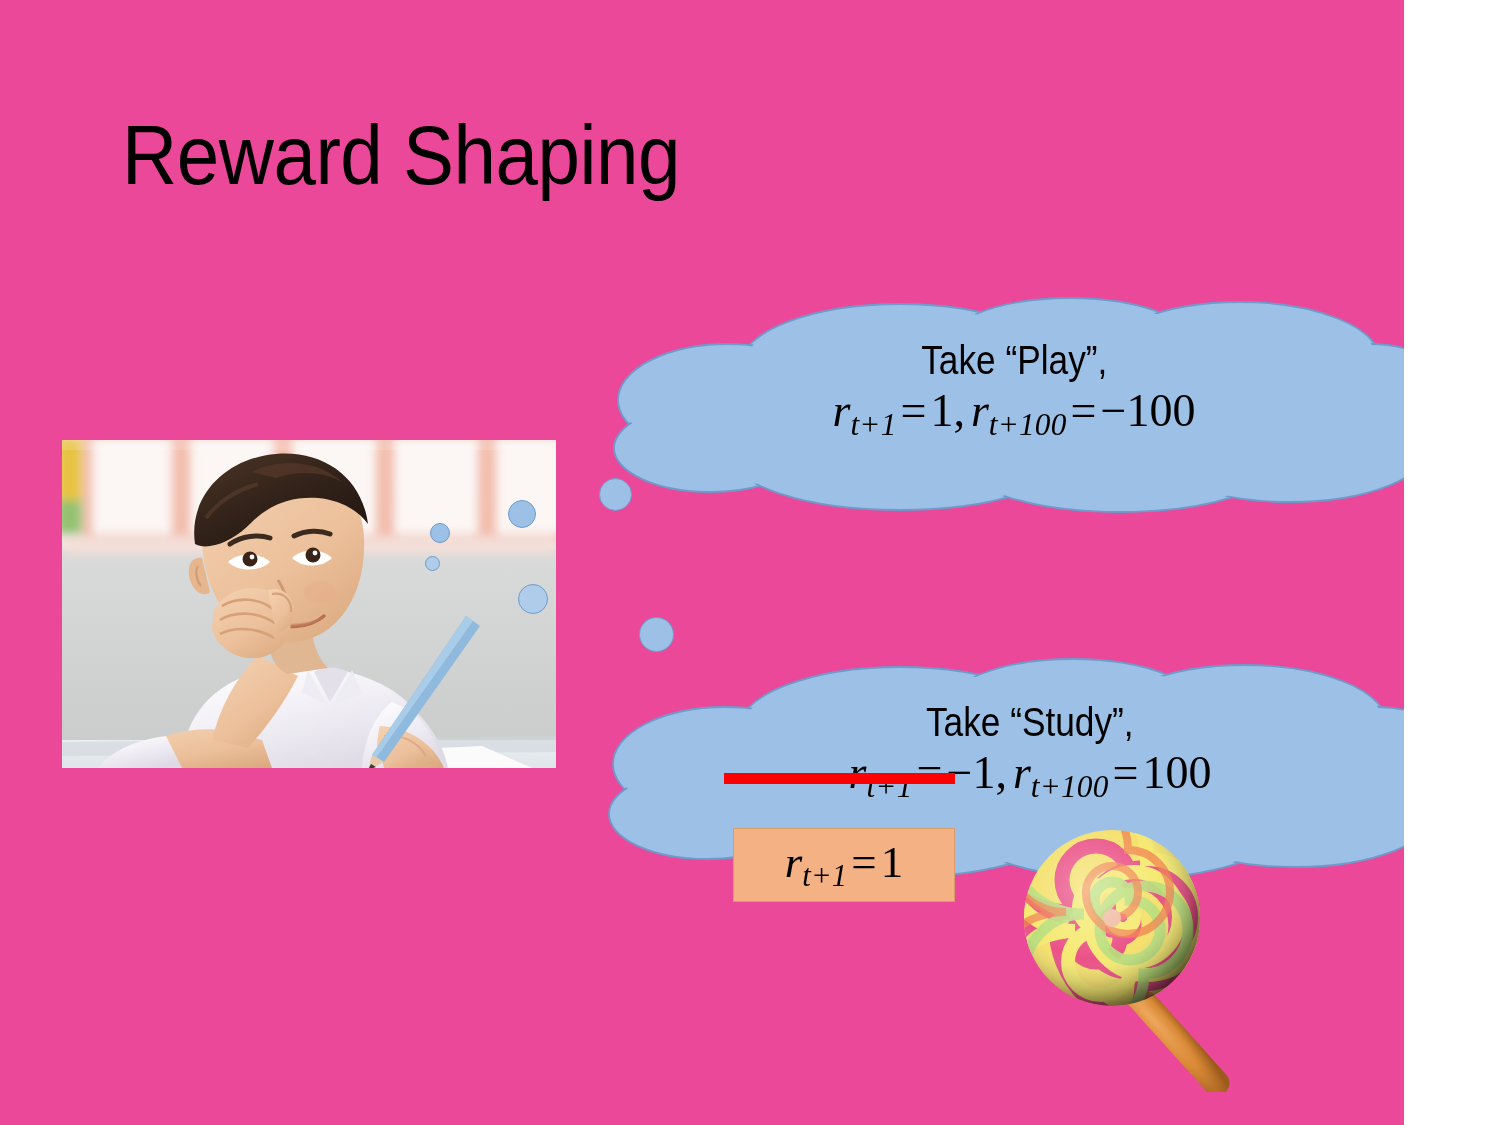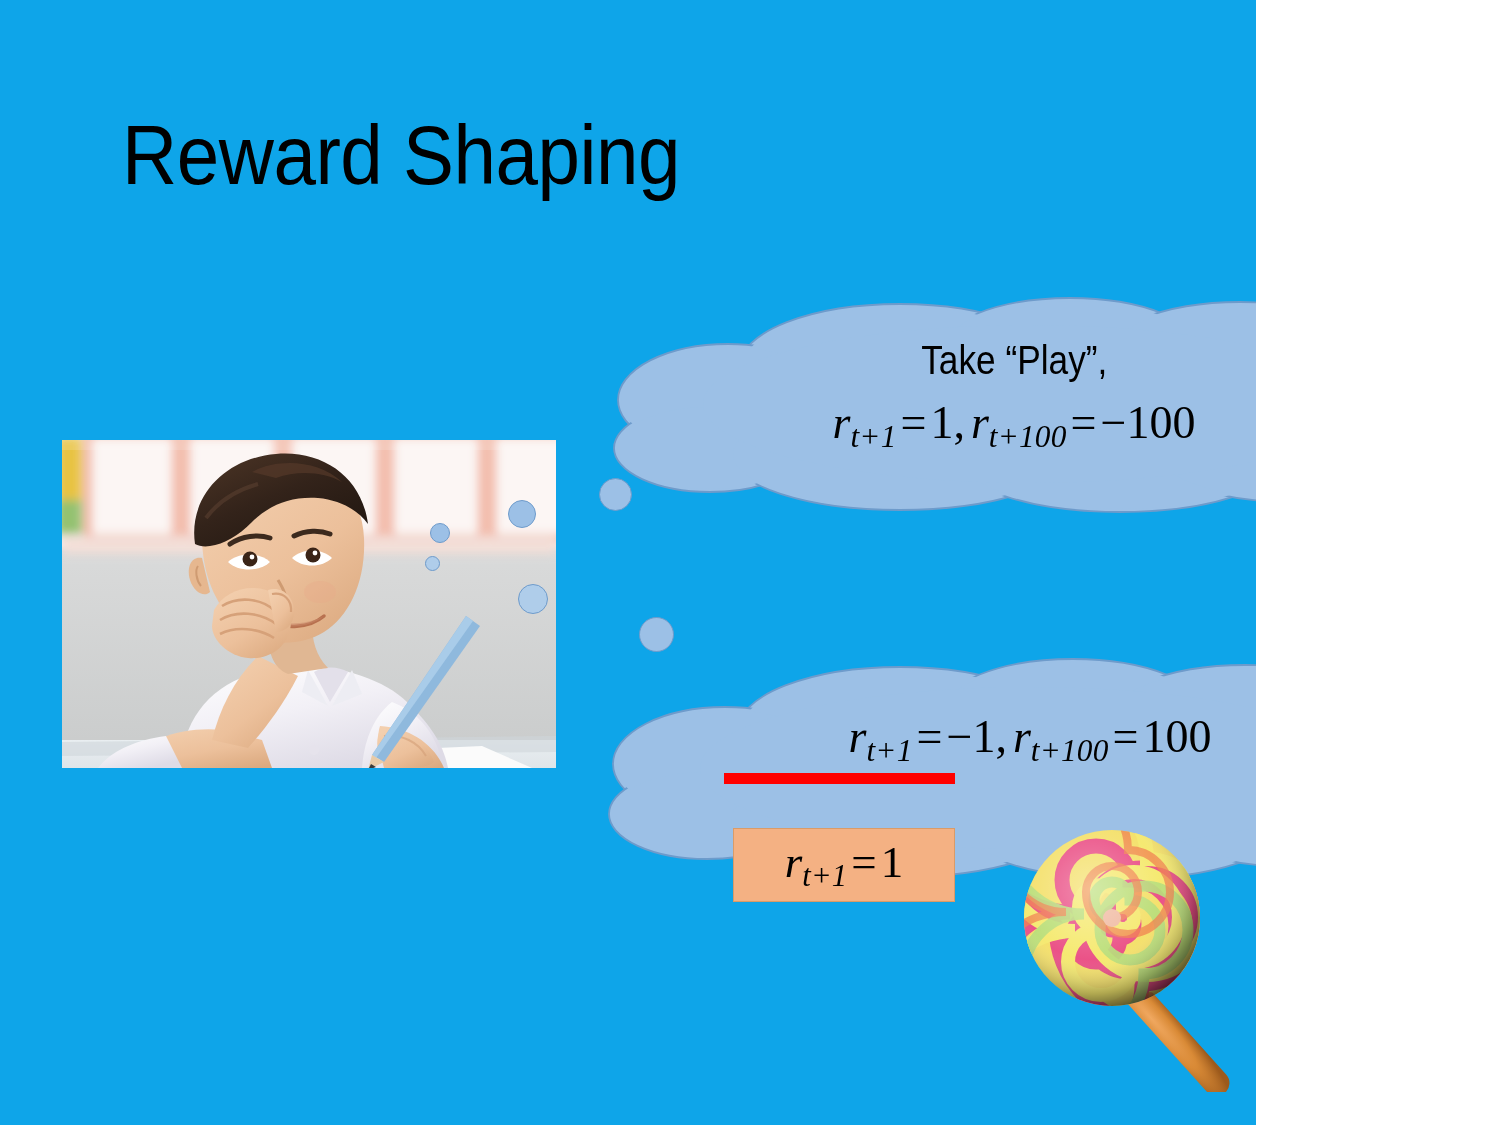--- a/index.html
+++ b/index.html
@@ -5,23 +5,23 @@
   html, body {
     margin: 0;
     padding: 0;
     background: #ffffff;
   }
   body {
     font-family: "Liberation Sans", sans-serif;
   }
   #slide {
     position: relative;
-    width: 1256px;
+    width: 1404px;
     height: 1125px;
-    background: #0ea5e9;
+    background: #ec4899;
     overflow: hidden;
   }
 
   
   #slide-title {
     position: absolute;
     left: 122px;
     top: 112px;
     font-family: "Liberation Sans", sans-serif;
     font-weight: 300;
@@ -72,21 +72,21 @@
     font-size: 41px;
     font-weight: 400;
     transform: scaleX(0.86);
     display: inline-block;
   }
   .mathline {
     font-family: "Liberation Serif", serif;
     font-size: 46px;
     white-space: nowrap;
     display: inline-block;
-    margin-top: 12px;
+    margin-top: 0;
   }
   .mvar {
     font-family: "Liberation Serif", serif;
     font-style: italic;
   }
   .msub {
     font-size: 0.68em;
     vertical-align: -0.30em;
     letter-spacing: 0.2px;
   }
@@ -326,20 +326,21 @@
         <ellipse cx="130" cy="114" rx="109" ry="54"></ellipse>
         <ellipse cx="112" cy="164" rx="95" ry="42"></ellipse>
         <ellipse cx="305" cy="170" rx="169" ry="54"></ellipse>
         <ellipse cx="528" cy="176" rx="159" ry="50"></ellipse>
         <ellipse cx="700" cy="160" rx="139" ry="54"></ellipse>
         <ellipse cx="436" cy="118" rx="331" ry="81"></ellipse>
       </g>
     </svg>
 
     <div class="cloud-text" style="left:60px; top:48px; width:750px;">
+      <div><span class="cloud-head">Take “Study”,</span></div>
       <div class="mathline">
         <span class="mvar">r</span><span class="msub"><span class="mvar">t+1</span></span><span class="mop">=</span><span class="mnum">−1</span><span class="mnum">,</span><span class="mvar" style="margin-left:6px;">r</span><span class="msub"><span class="mvar">t+100</span></span><span class="mop">=</span><span class="mnum">100</span>
       </div>
     </div>
   </div>
 
   <div id="strikethrough"></div>
 
   <div id="reward-box">
     <span class="mathline"><span class="mvar">r</span><span class="msub"><span class="mvar">t+1</span></span><span class="mop">=</span><span class="mnum">1</span></span>

